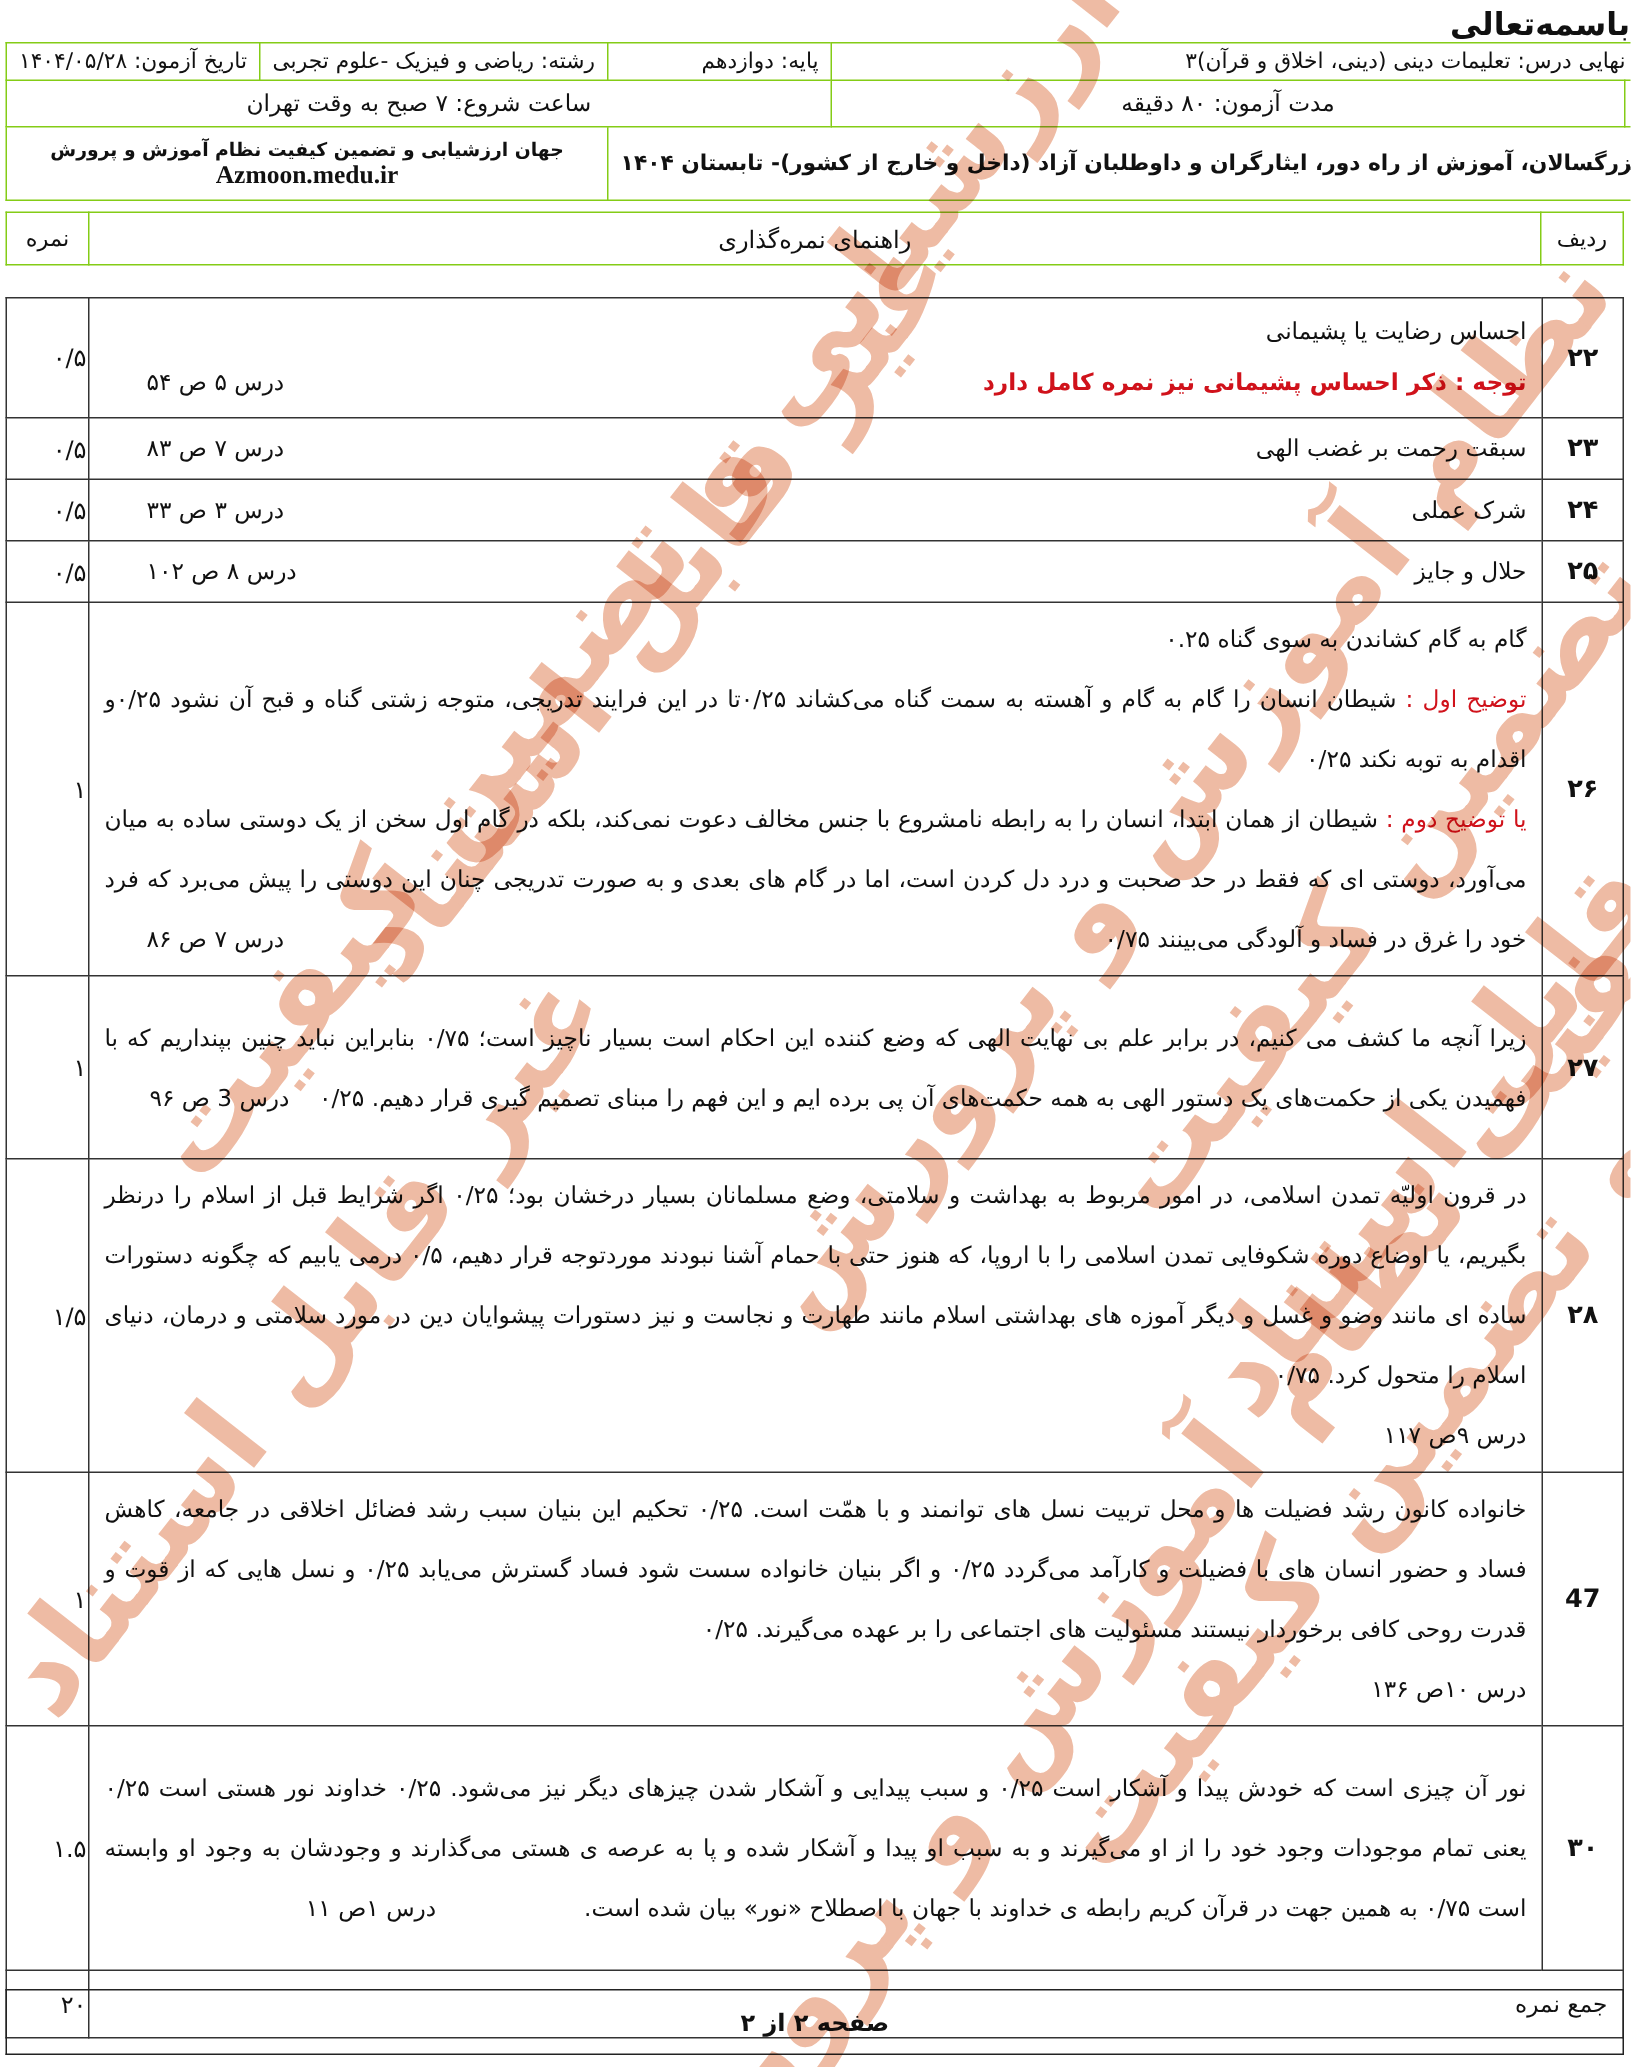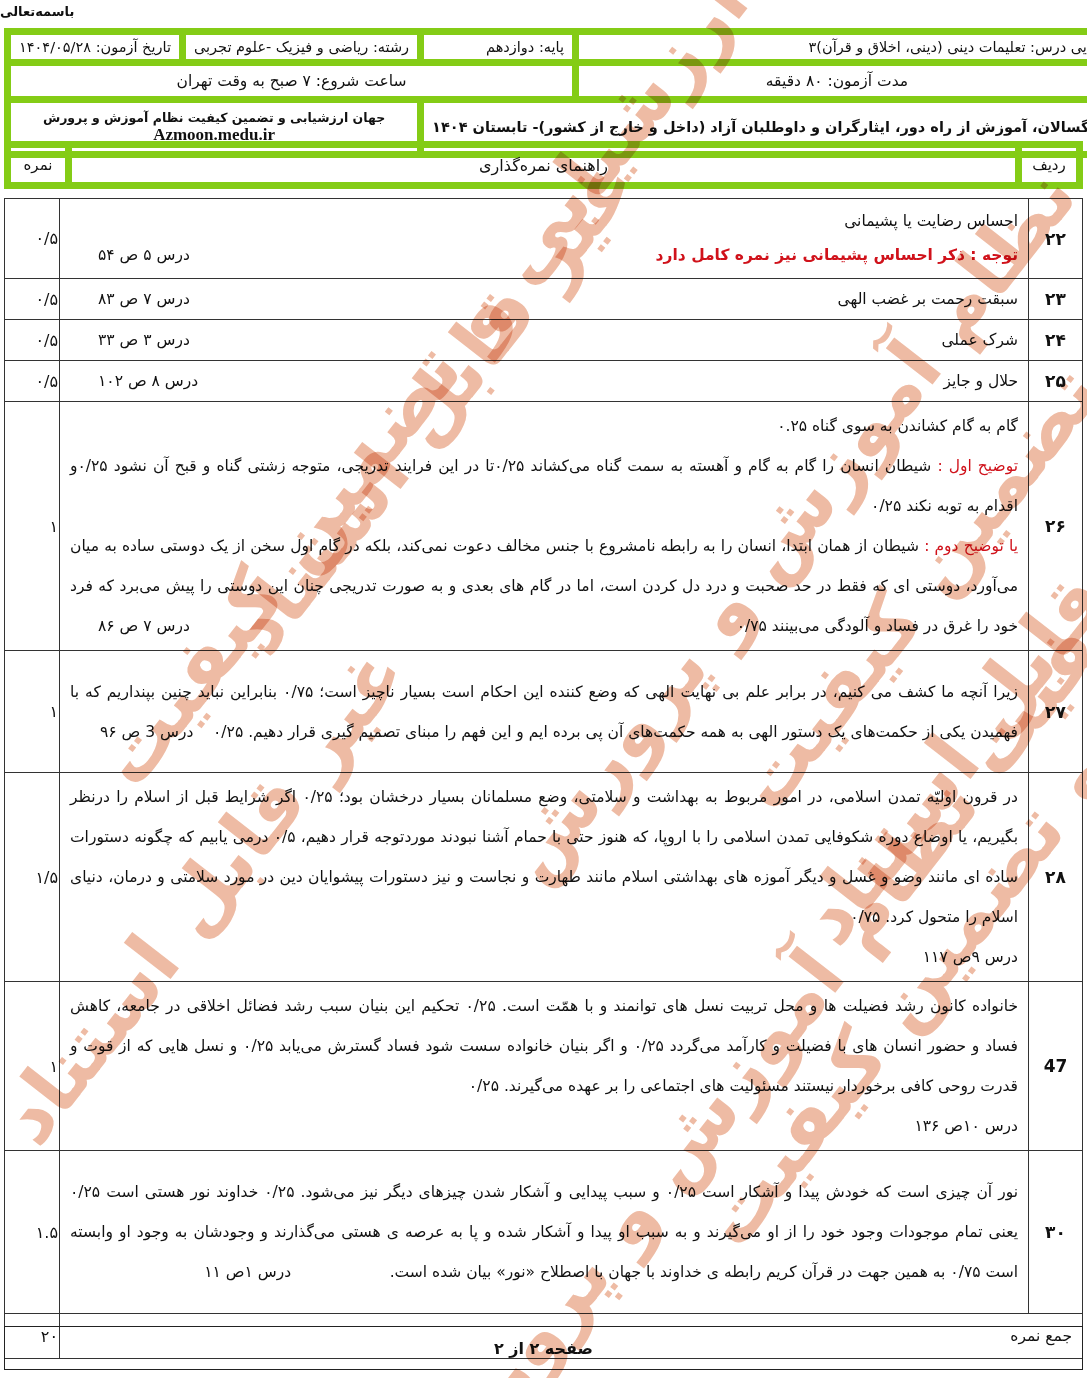--- a/index.html
+++ b/index.html
@@ -1,23 +1,23 @@
 <!DOCTYPE html>
 <html><head>
   <meta charset="utf-8">
   <style>
     html, body { margin:0; padding:0; background:#fff; }
     body {
       width:1087px; height:1378px; position:relative; overflow:hidden;
       font-family:"DejaVu Sans", sans-serif; color:#111; direction:rtl;
     }
-    .title-top { position:absolute; top:4px; left:0; width:1087px; text-align:left; font-size:13px; font-weight:bold; }
+    .title-top { position:absolute; top:4px; left:0; width:1087px; text-align:right; font-size:21px; font-weight:bold; }
     table { border-collapse:collapse; position:absolute; direction:rtl; }
     .hdr { left:4px; top:28px; width:1079px; }
-    .hdr td { border:7px solid #84cc16; font-size:14.5px; padding:0 8px; white-space:nowrap; }
+    .hdr td { border:1px solid #84cc16; font-size:14.5px; padding:0 8px; white-space:nowrap; }
     .hdr .r1 td { height:24px; }
     .hdr .r2 td { height:30px; text-align:center; font-size:15.5px; }
     .hdr .r3 td { height:48px; }
     .hdr .r4 td { height:34px; text-align:center; font-size:16px; }
     .center-cell { text-align:center; }
     .site { font-family:"Liberation Serif", serif; font-weight:bold; font-size:17px; direction:ltr; display:block; text-align:center; }
     .org { font-size:12.5px; display:block; text-align:center; font-weight:bold; }
     .main { left:4px; top:198px; width:1079px; }
     .main td { border:1.5px solid #333; font-size:15.5px; vertical-align:middle; }
     .main td.num { width:51px; text-align:center; font-size:17px; font-weight:bold; }

